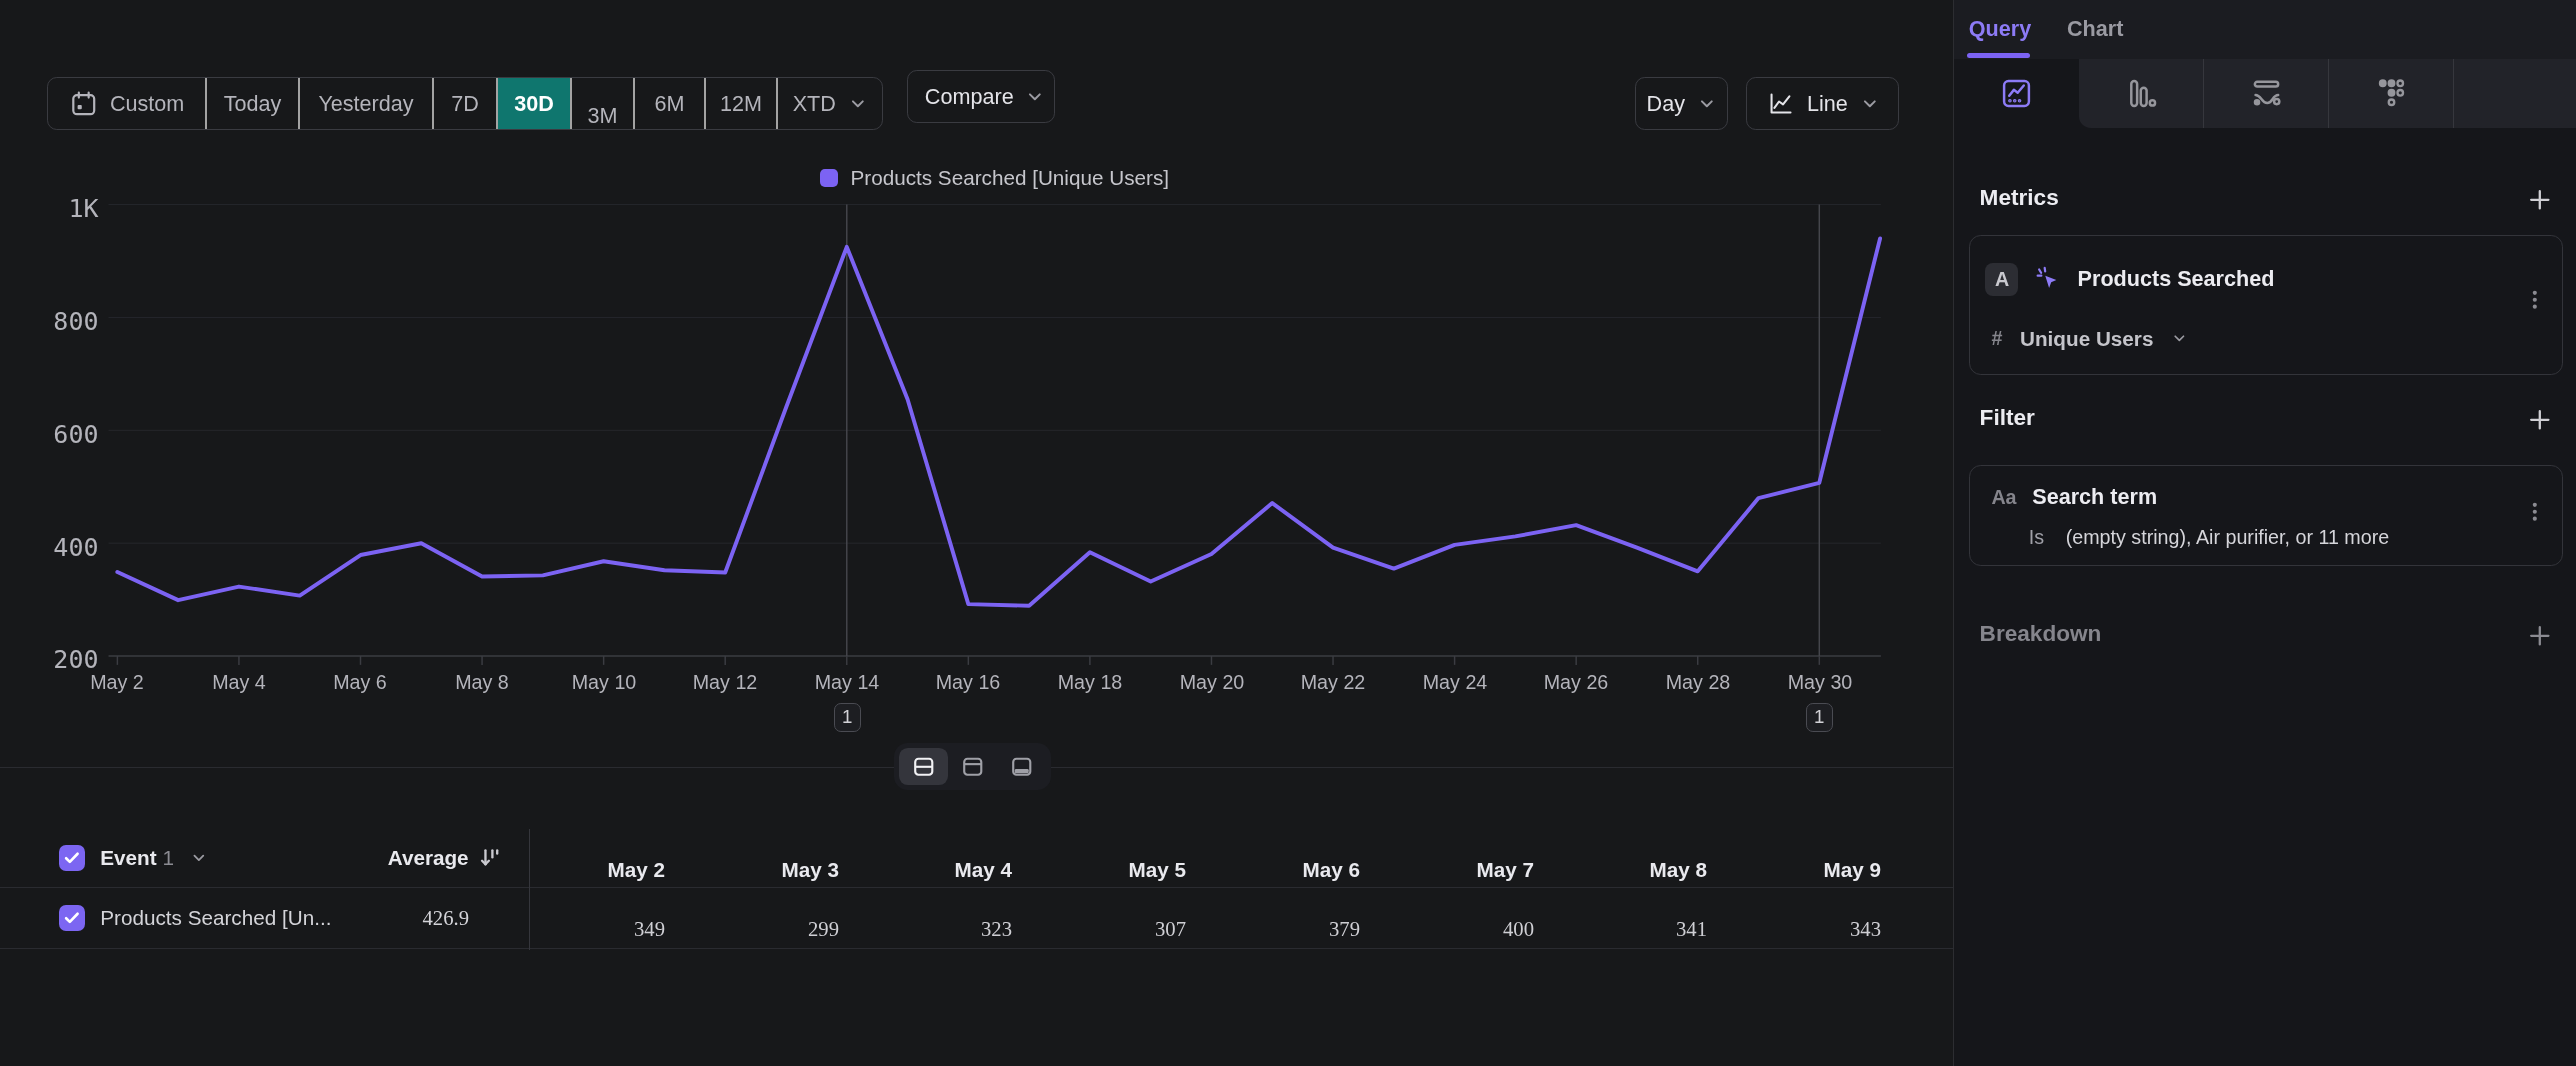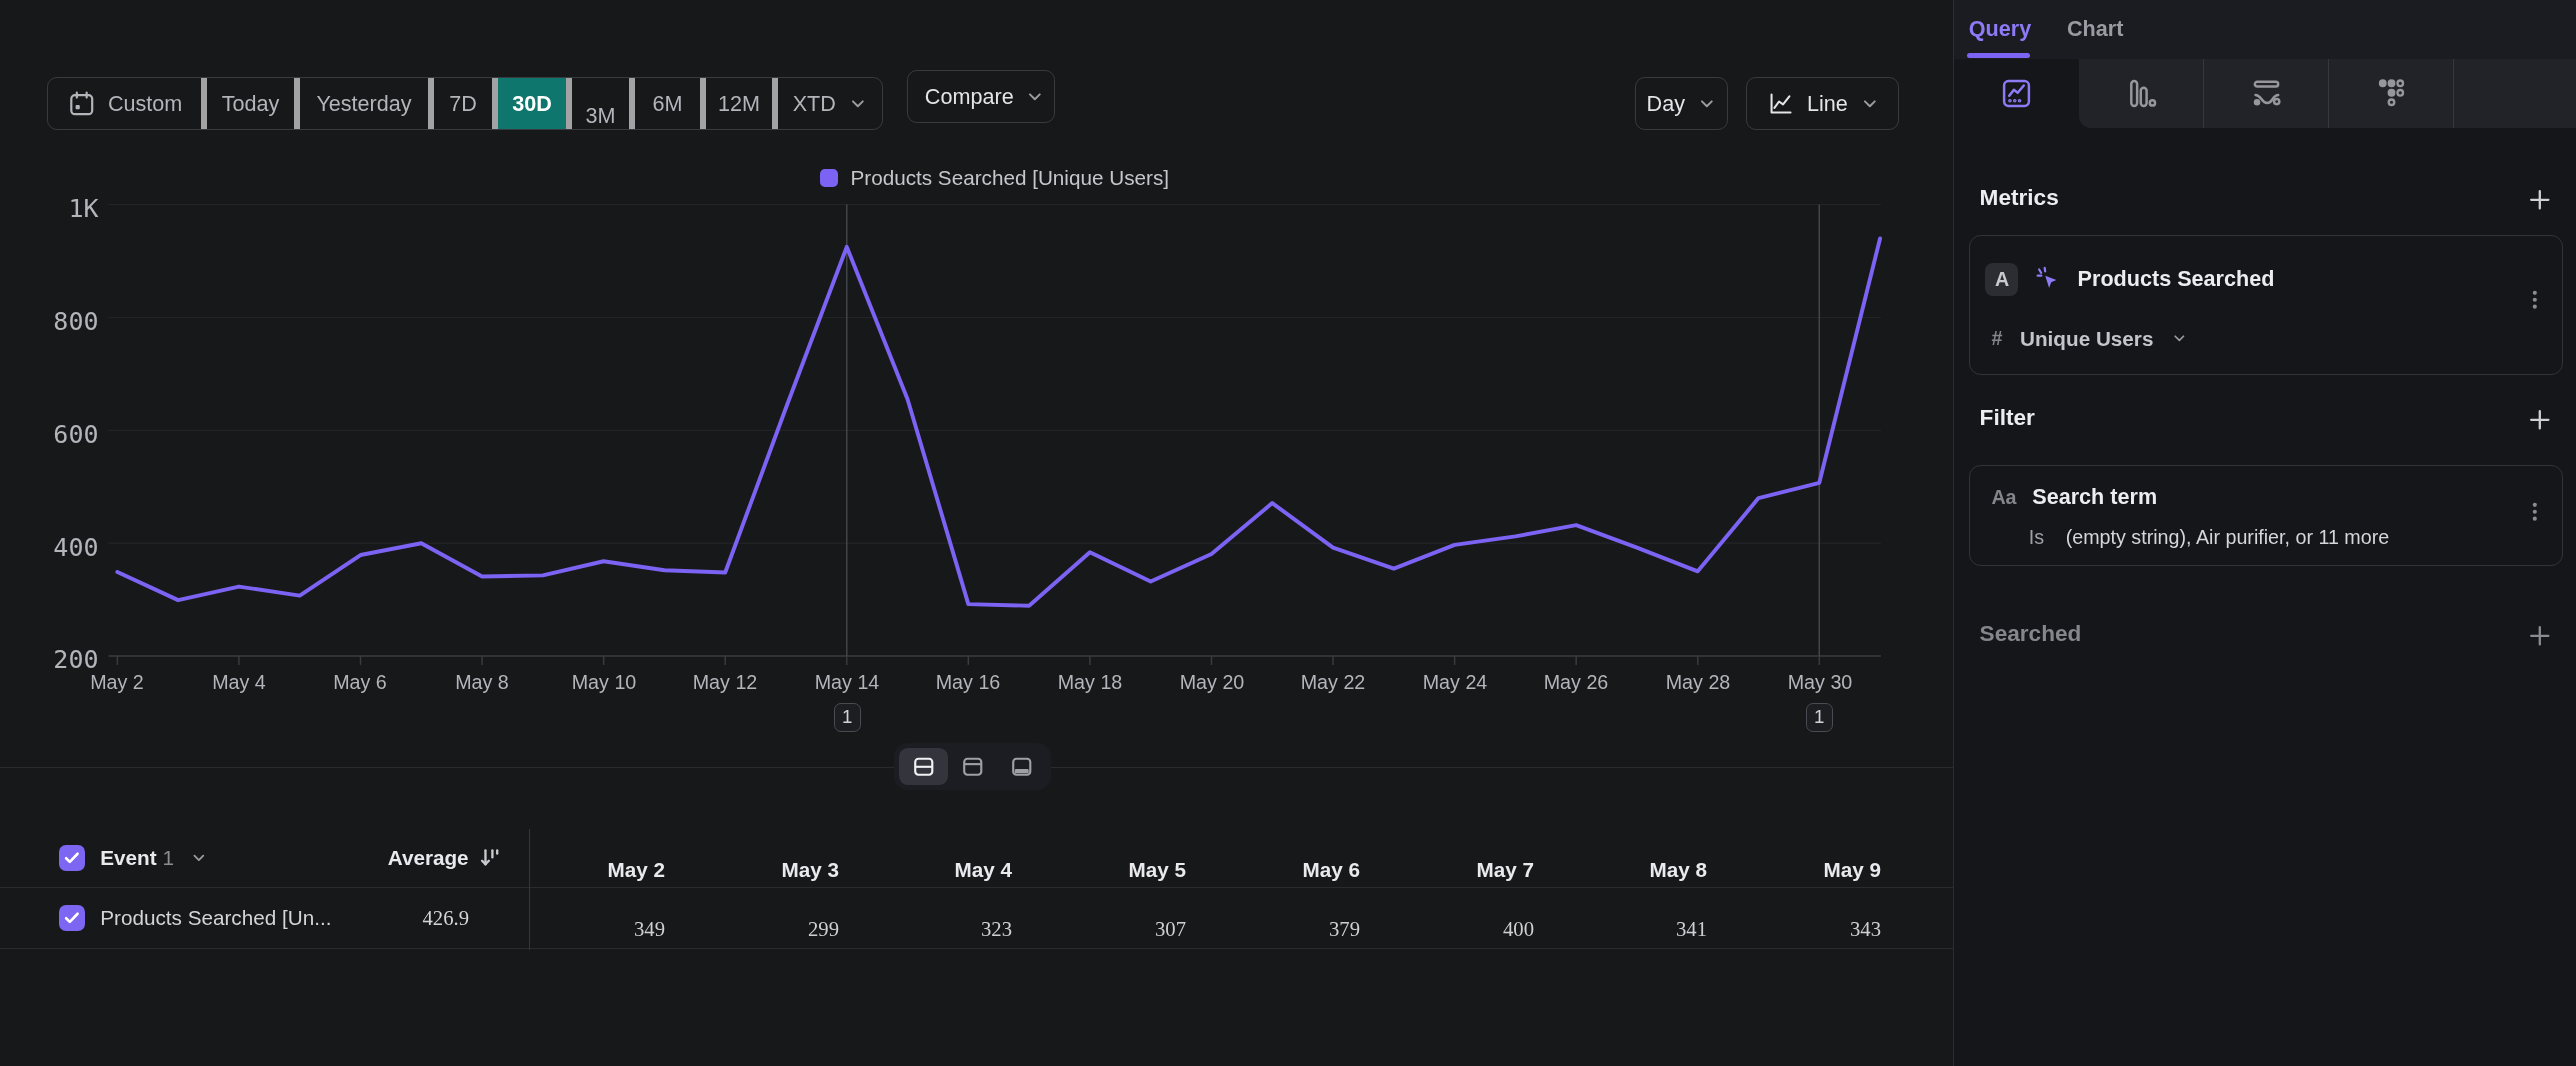--- a/index.html
+++ b/index.html
@@ -3,21 +3,21 @@
 <meta charset="utf-8">
 <style>
   * { margin:0; padding:0; box-sizing:border-box; }
   html,body { width:2576px; height:1067px; background:#17181a; font-family:"Liberation Sans",sans-serif; color:#e8e8ec; overflow:hidden; }
   .app { position:relative; width:2576px; height:1067px; }
   .main { position:absolute; left:0; top:0; width:1953px; height:1067px; }
   .mono { font-family:Liberation Serif, serif; }
 
   
   .range-group { position:absolute; left:47px; top:77px; height:53px; display:flex; border:1.5px solid #3a3b41; border-radius:9.8px; overflow:hidden; }
-  .range-seg { display:flex; align-items:center; justify-content:center; gap:11.8px; height:100%; color:#b4b4bb; font-size:21.6px; border-right:6px solid #a3a3a3; cursor:default; }
+  .range-seg { display:flex; align-items:center; justify-content:center; gap:11.8px; height:100%; color:#b4b4bb; font-size:21.6px; border-right:2px solid #a3a3a3; cursor:default; }
   .range-seg:last-child { border-right:none; }
   .range-seg.selected { background:#0f766e; color:#ffffff; font-weight:bold; }
   .btn { position:absolute; height:53px; border:1.5px solid #3a3b41; border-radius:9.8px; background:transparent; display:flex; align-items:center; justify-content:center; gap:11.8px; color:#e4e4e9; font-size:21.6px; }
   .chev { color:#9b9ba2; display:flex; }
   .icon { display:flex; align-items:center; justify-content:center; }
 
   
   .legend { position:absolute; left:108px; top:163px; width:1773px; height:29.5px; display:flex; align-items:center; justify-content:center; gap:12.8px; }
   .legend-swatch { width:17.7px; height:17.7px; border-radius:4.9px; }
   .legend-label { font-size:20.7px; color:#c6c6cc; }
@@ -413,21 +413,21 @@
               <circle cx="12" cy="19" r="2.1"></circle>
             </svg>
         </span>
       </div>
       <div class="card-row" style="top:55px; height:33px; padding:0 59px; gap:21.6px;">
         <span style="font-size:19.7px; color:#a0a0a8;">Is</span>
         <span style="font-size:19.7px; color:#d5d5da;">(empty string), Air purifier, or 11 more</span>
       </div>
     </div>
 
-    <div class="sec-head" style="top:621px; color:#85858c;">Searched</div>
+    <div class="sec-head" style="top:621px; color:#85858c;">Breakdown</div>
     <div class="plus-btn" style="top:621px; color:#8b8b92;">
       <svg width="27.6" height="27.6" viewBox="0 0 24 24" fill="none" stroke="currentColor" stroke-width="2" stroke-linecap="round">
           <path d="M12 4.5v15M4.5 12h15"></path>
         </svg>
     </div>
   </aside>
 </div>
 
 
 </body></html>

